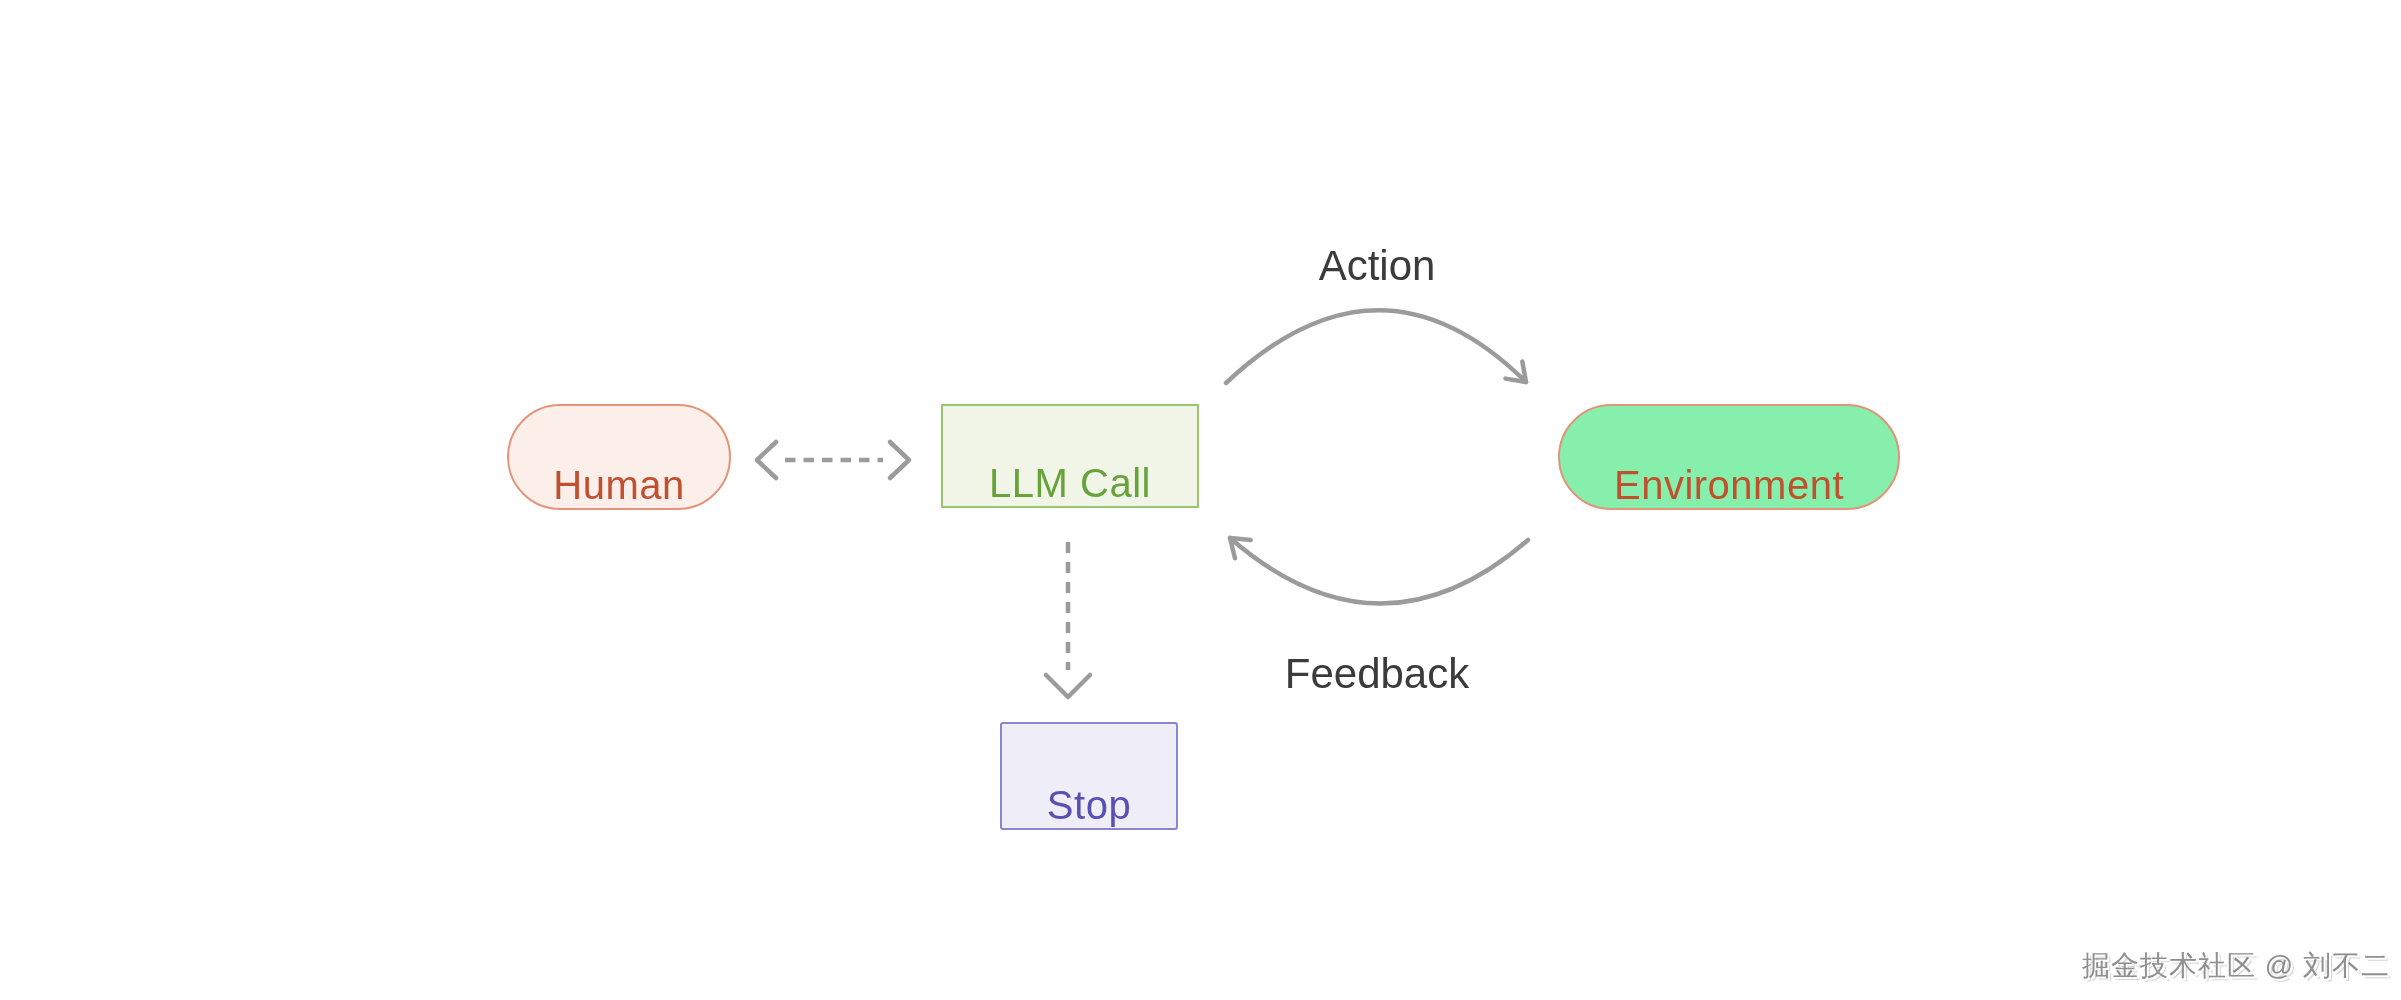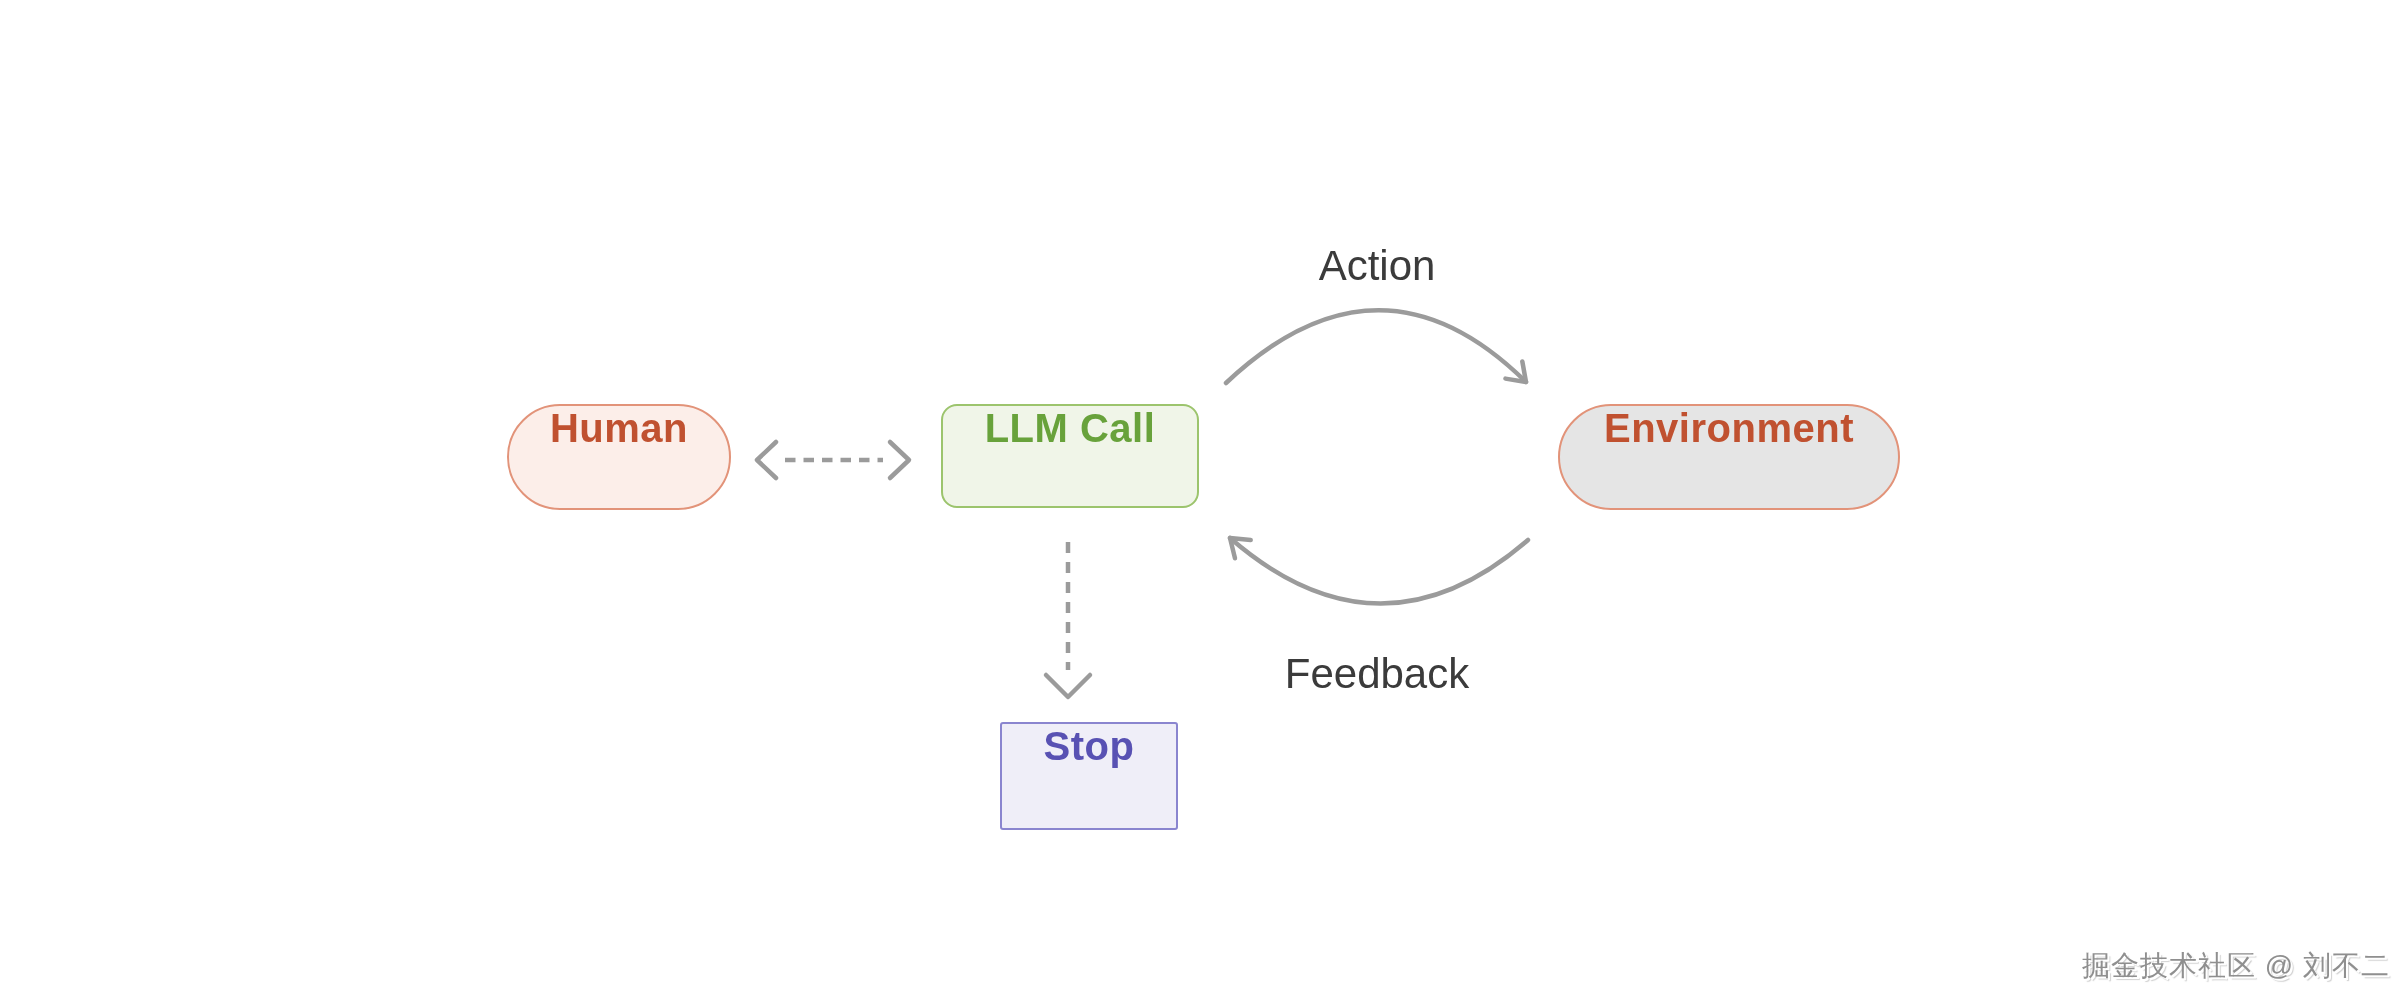--- a/index.html
+++ b/index.html
@@ -7,41 +7,41 @@
     position: relative;
     width: 2401px;
     height: 1000px;
     background: #ffffff;
     font-family: "Liberation Sans", "DejaVu Sans", sans-serif;
     overflow: hidden;
   }
   .node {
     position: absolute;
     display: flex;
-    align-items: flex-start;
+    align-items: flex-end;
     justify-content: center;
     box-sizing: border-box;
     border: 2px solid transparent;
-    font-weight: bold;
+    font-weight: normal;
     font-size: 40px;
     letter-spacing: 0.5px;
   }
   #node-human {
     left: 507px; top: 404px; width: 224px; height: 106px;
     background: #fceee9; border-color: #e29379; color: #c05130;
     border-radius: 60px;
   }
   #node-llm-call {
     left: 941px; top: 404px; width: 258px; height: 104px;
     background: #f0f5e8; border-color: #9cc46d; color: #68a23b;
-    border-radius: 16px;
+    border-radius: 0;
   }
   #node-environment {
     left: 1558px; top: 404px; width: 342px; height: 106px;
-    background: #e5e5e5; border-color: #e29379; color: #c05130;
+    background: #86efac; border-color: #e29379; color: #c05130;
     border-radius: 60px;
   }
   #node-stop {
     left: 980px; top: 722px; width: 178px; height: 108px;
     background: #efeef8; border-color: #8a85cf; color: #5851b3;
     border-radius: 3px;
     margin-left: 20px;
   }
   .edge-label {
     position: absolute;

